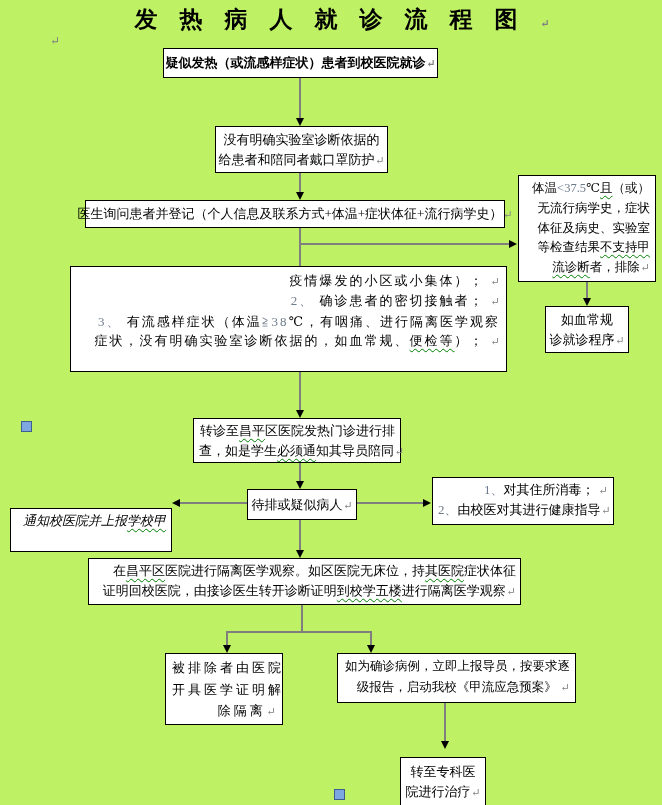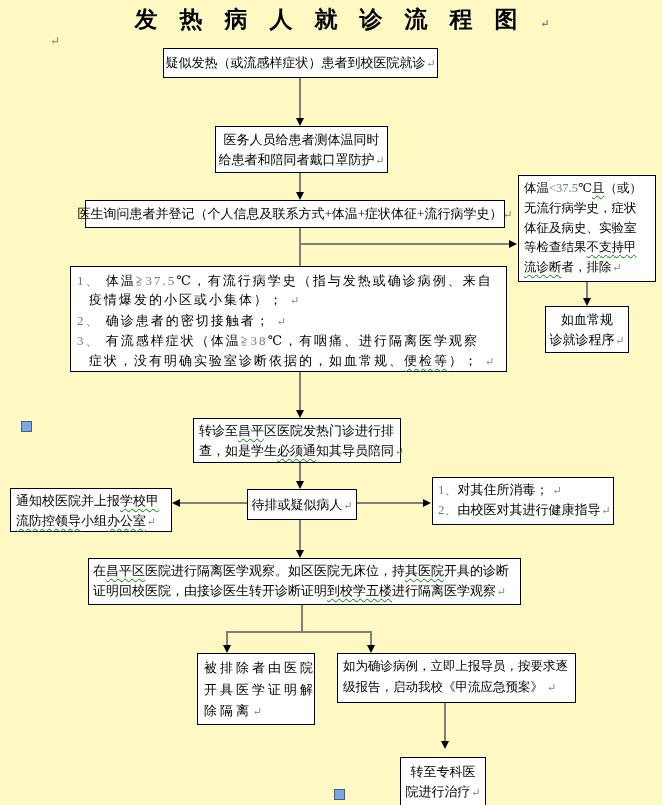--- a/index.html
+++ b/index.html
@@ -1,73 +1,72 @@
 <!DOCTYPE html>
 <html><head>
 <meta charset="utf-8">
 <style>
   html,body{margin:0;padding:0;background:#fff;}
-  .page{position:relative;width:662px;height:805px;background:#fef9c3;overflow:hidden;
+  .page{position:relative;width:662px;height:805px;background:#bef264;overflow:hidden;
         font-family:"Liberation Serif","DejaVu Serif",serif;color:#000;}
   .title{position:absolute;top:4px;left:0;width:662px;text-align:center;
          font-size:23px;font-weight:bold;letter-spacing:22px;white-space:nowrap;
          padding-left:22px;box-sizing:border-box;}
   .node{position:absolute;border:1.5px solid #000;background:#fff;box-sizing:border-box;
-        padding:2px 5px;font-size:13px;line-height:20px;}
+        padding:2px 5px;font-size:13px;line-height:20px;text-align:right;}
   .node .tline{white-space:nowrap;}
   .c{display:flex;flex-direction:column;justify-content:center;align-items:center;text-align:center;}
   .wavy{text-decoration:underline;text-decoration-style:wavy;text-decoration-color:#008000;
         text-decoration-thickness:1px;text-underline-offset:3px;}
   .num{color:#6e7b8c;}
   .ret{color:#808080;font-size:11px;letter-spacing:normal;margin-left:1px;}
   .pmark{position:absolute;color:#808080;font-size:12px;}
   .v{position:absolute;width:2px;background:#7f7f7f;}
   .h{position:absolute;height:2px;background:#7f7f7f;}
   .ah{position:absolute;width:0;height:0;}
   .ah.down{border-left:4.5px solid transparent;border-right:4.5px solid transparent;border-top:8px solid #000;}
   .ah.right{border-top:4.5px solid transparent;border-bottom:4.5px solid transparent;border-left:8px solid #000;}
   .ah.left{border-top:4.5px solid transparent;border-bottom:4.5px solid transparent;border-right:8px solid #000;}
   .handle{position:absolute;width:9px;height:9px;background:#7da7e0;border:1.5px solid #3f5e8c;box-sizing:content-box;}
   
-  #b1{left:163px;top:48px;width:275px;height:30px;}
+  #b1{left:163px;top:48px;width:275px;height:30px;font-weight:bold;}
   #b2{left:215px;top:126px;width:173px;height:47px;}
   #b3{left:85px;top:200px;width:420px;height:28px;}
   #b4{left:70px;top:266px;width:437px;height:106px;padding:4px 6px;line-height:19.4px;letter-spacing:2px;}
   #b5{left:518px;top:175px;width:138px;height:107px;font-size:12.5px;line-height:19.8px;padding:3px 5px;}
   #b6{left:545px;top:306px;width:84px;height:47px;}
   #b7{left:193px;top:418px;width:208px;height:45px;line-height:19.5px;padding:2px 5px;}
   #b8{left:247px;top:489px;width:110px;height:31px;}
-  #b9{left:10px;top:488px;width:162px;height:44px;line-height:19.5px;}
+  #b9{left:10px;top:508px;width:162px;height:44px;line-height:19.5px;font-style:italic;}
   #b10{left:432px;top:477px;width:182px;height:48px;}
   #b11{left:88px;top:558px;width:433px;height:47px;line-height:20px;padding:2px 4px;}
-  #b12{left:165px;top:653px;width:118px;height:72px;letter-spacing:3px;line-height:21.5px;padding:3px 6px;margin-left:32px;}
+  #b12{left:165px;top:653px;width:118px;height:72px;letter-spacing:3px;line-height:21.5px;padding:3px 6px;}
   #b13{left:325px;top:653px;width:239px;height:50px;font-size:12.5px;line-height:21px;padding:2px 5px;margin-left:12px;}
   #b14{left:400px;top:749px;width:86px;height:50px;margin-top:8px;}
 </style>
 </head>
 <body>
 
 <div class="page">
 
   <div class="title"><span>发热病人就诊流程图</span><span class="ret">↵</span></div>
 
   <span class="pmark" style="left:50px;top:34px;">↵</span>
 
   <div class="node c" id="b1">
       <div class="tline"><span>疑似发热（或流感样症状）患者到校医院就诊</span><span class="ret">↵</span></div>
     </div>
   <div class="node c" id="b2">
-      <div class="tline"><span>医务人员给患者测体温同时</span></div>
+      <div class="tline"><span>没有明确实验室诊断依据的</span></div>
       <div class="tline"><span>给患者和陪同者戴口罩防护</span><span class="ret">↵</span></div>
     </div>
   <div class="node c" id="b3">
       <div class="tline"><span>医生询问患者并登记（个人信息及联系方式+体温+症状体征+流行病学史）</span><span class="ret">↵</span></div>
     </div>
   <div class="node" id="b4">
-      <div class="tline"><span class="num">1、 </span><span>体温</span><span class="num">≧37.5</span><span>℃，有流行病学史（指与发热或确诊病例、来自</span></div>
       <div class="tline" style="padding-left: 12px;"><span>疫情爆发的小区或小集体）； </span><span class="ret">↵</span></div>
       <div class="tline"><span class="num">2、 </span><span>确诊患者的密切接触者； </span><span class="ret">↵</span></div>
       <div class="tline"><span class="num">3、 </span><span>有流感样症状（体温</span><span class="num">≧38</span><span>℃，有咽痛、进行隔离医学观察</span></div>
       <div class="tline" style="padding-left: 12px;"><span>症状，没有明确实验室诊断依据的，如血常规、</span><span class="wavy">便检等</span><span>）； </span><span class="ret">↵</span></div>
     </div>
   <div class="node" id="b5">
       <div class="tline"><span>体温</span><span class="num">&lt;37.5</span><span>℃</span><span class="wavy">且</span><span>（或）</span></div>
       <div class="tline"><span>无流行病学史，症状</span></div>
       <div class="tline"><span>体征及病史、实验室</span></div>
       <div class="tline"><span>等检查结果</span><span class="wavy">不支持甲</span></div>
@@ -79,28 +78,27 @@
     </div>
   <div class="node" id="b7">
       <div class="tline"><span>转诊至</span><span class="wavy">昌平</span><span>区医院发热门诊进行排</span></div>
       <div class="tline"><span>查，如是学生</span><span class="wavy">必须通</span><span>知其导员陪同</span><span class="ret">↵</span></div>
     </div>
   <div class="node c" id="b8">
       <div class="tline"><span>待排或疑似病人</span><span class="ret">↵</span></div>
     </div>
   <div class="node" id="b9">
       <div class="tline"><span>通知校医院并上报</span><span class="wavy">学校甲</span></div>
-      <div class="tline"><span class="wavy">流防控领导</span><span>小组</span><span class="wavy">办公室</span><span class="ret">↵</span></div>
     </div>
   <div class="node" id="b10">
       <div class="tline"><span class="num">1、</span><span>对其住所消毒； </span><span class="ret">↵</span></div>
       <div class="tline"><span class="num">2、</span><span>由校医对其进行健康指导</span><span class="ret">↵</span></div>
     </div>
   <div class="node" id="b11">
-      <div class="tline"><span>在</span><span class="wavy">昌平区</span><span>医院进行隔离医学观察。如区医院无床位，持</span><span class="wavy">其医院</span><span>开具的诊断</span></div>
+      <div class="tline"><span>在</span><span class="wavy">昌平区</span><span>医院进行隔离医学观察。如区医院无床位，持</span><span class="wavy">其医院</span><span>症状体征</span></div>
       <div class="tline"><span>证明回校医院，由接诊医生转开诊断证明</span><span class="wavy">到校学五楼</span><span>进行隔离医学观察</span><span class="ret">↵</span></div>
     </div>
   <div class="node" id="b12">
       <div class="tline"><span>被排除者由医院</span></div>
       <div class="tline"><span>开具医学证明解</span></div>
       <div class="tline"><span>除隔离</span><span class="ret">↵</span></div>
     </div>
   <div class="node" id="b13">
       <div class="tline"><span>如为确诊病例，立即上报导员，按要求逐</span></div>
       <div class="tline"><span>级报告，启动我校《甲流应急预案》 </span><span class="ret">↵</span></div>

